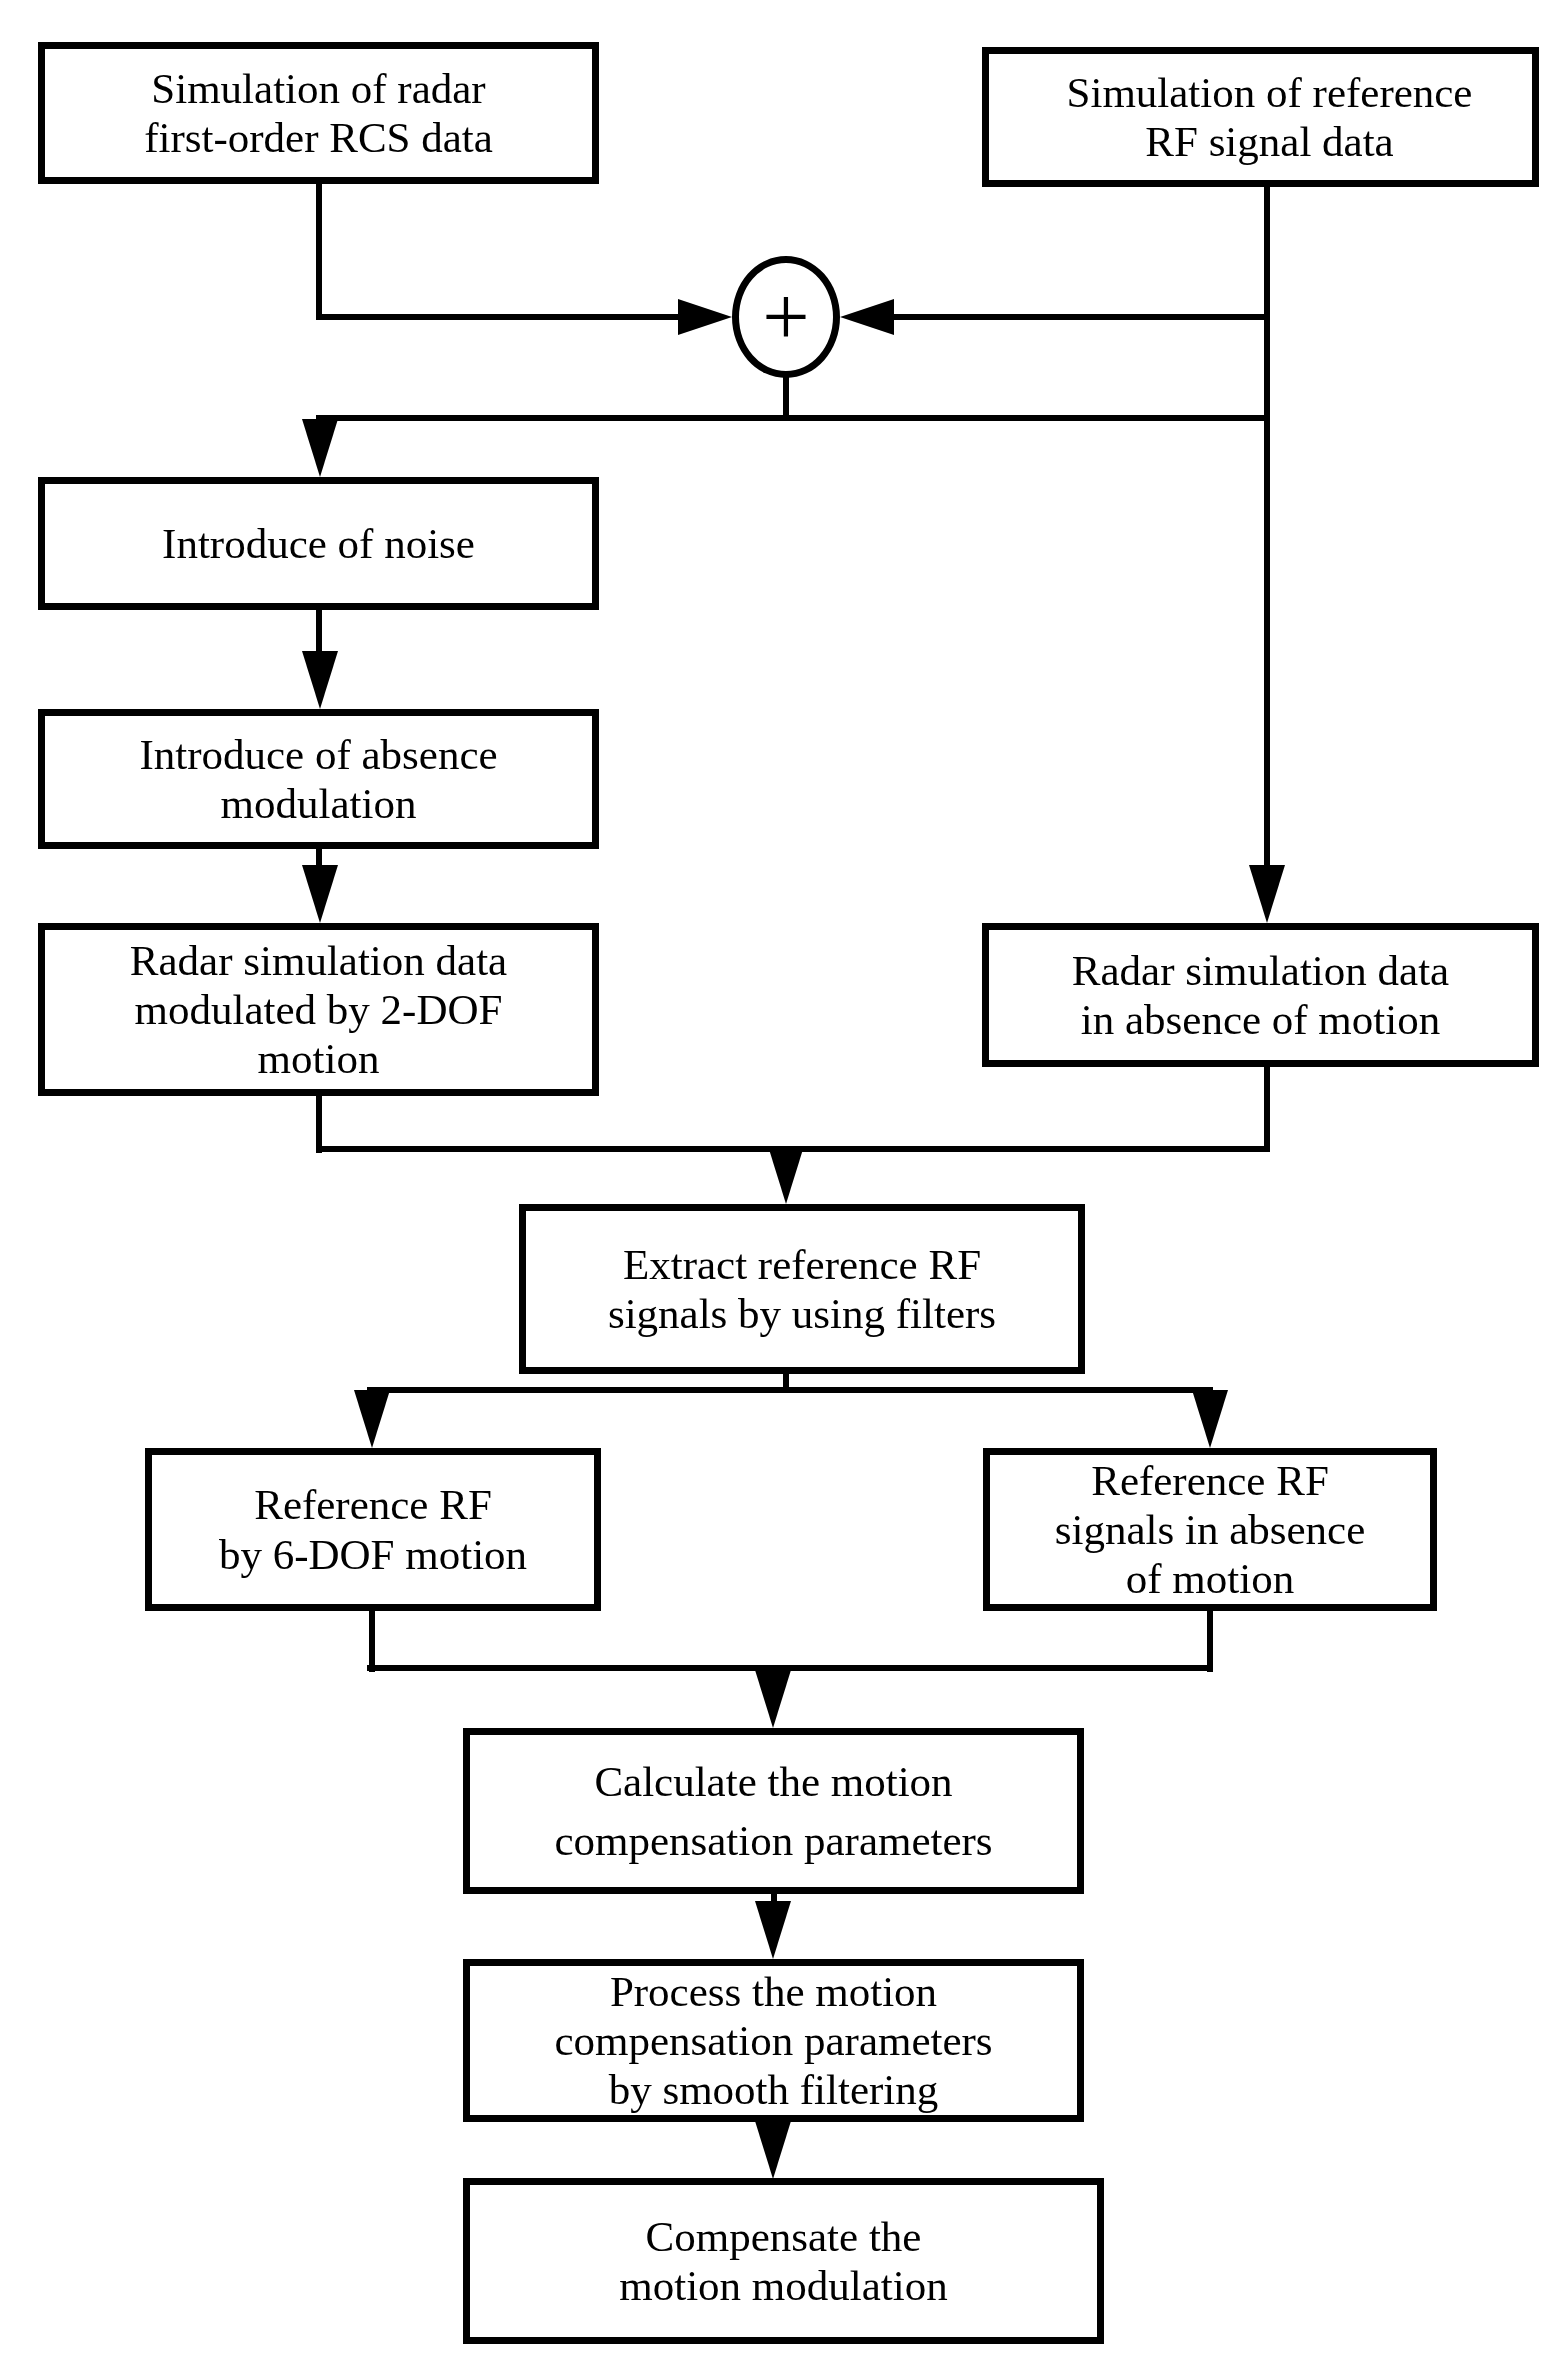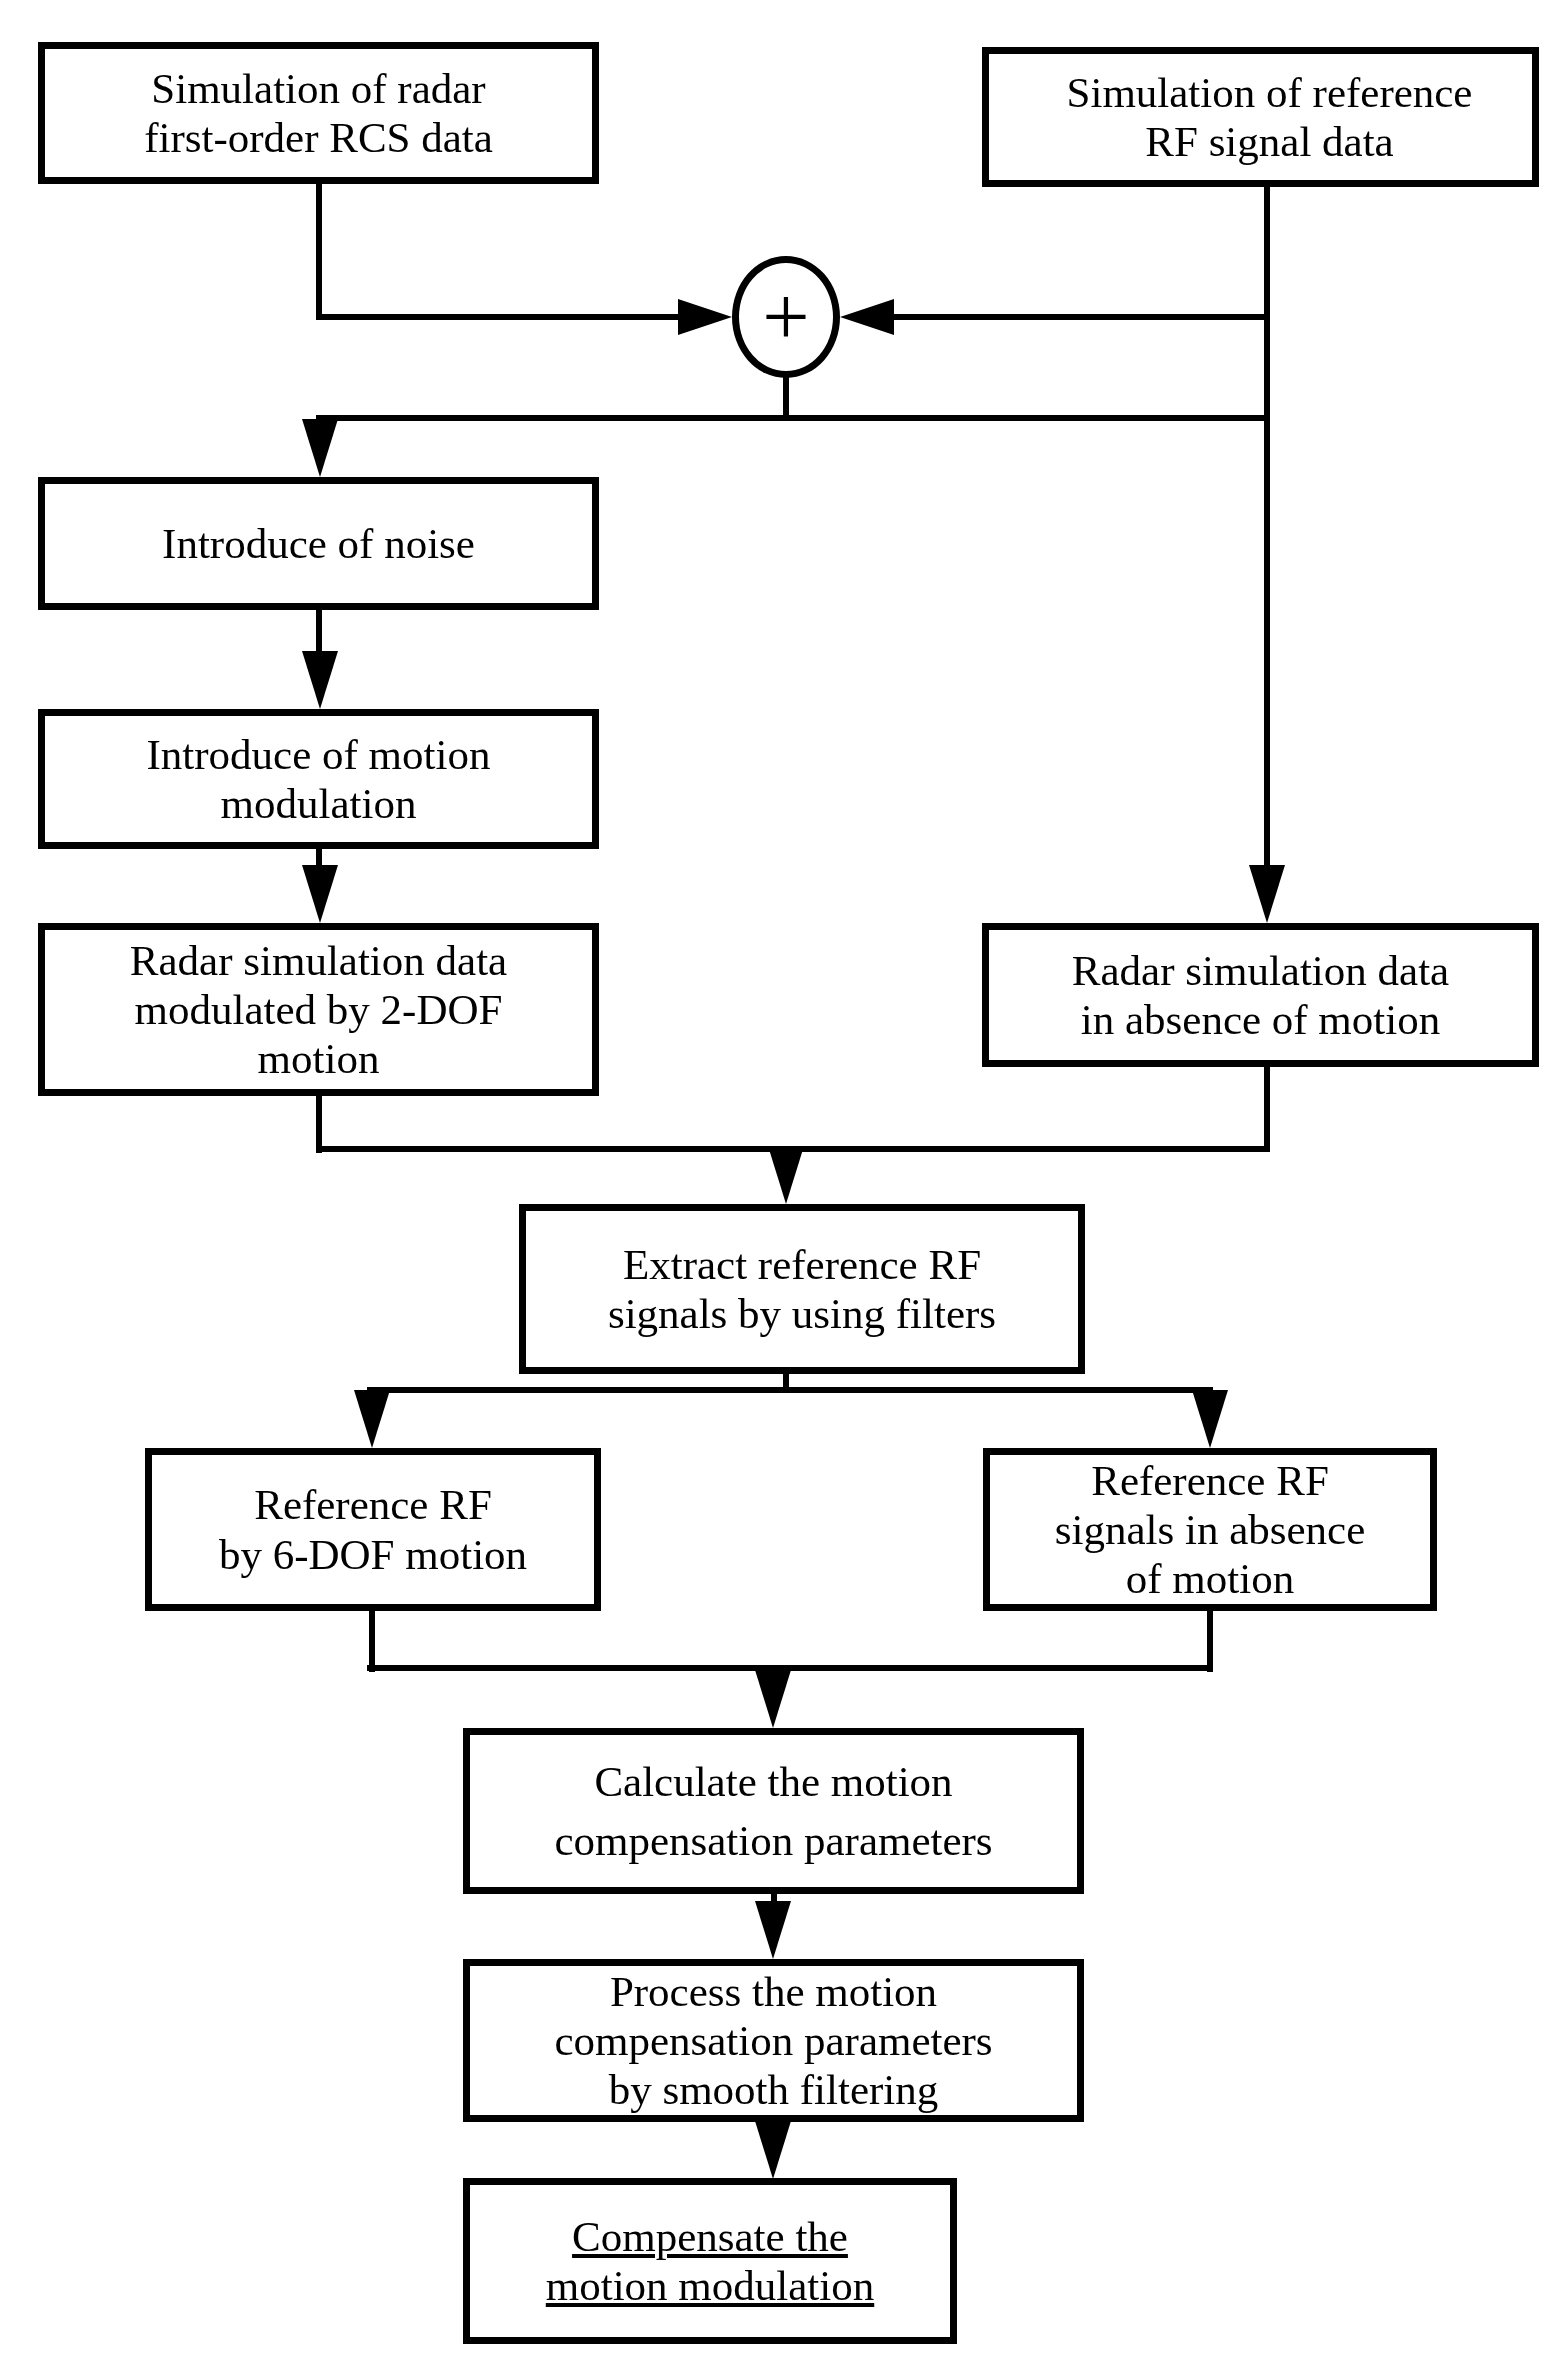--- a/index.html
+++ b/index.html
@@ -34,21 +34,21 @@
   #n-sim-ref      {left:982px;top:47px;   width:557px; height:140px;padding-left:18px;}
   #n-noise        {left:38px;  top:477px;  width:561px; height:133px;}
   #n-motion-mod   {left:38px;  top:709px; width:561px; height:140px;}
   #n-radar-mod    {left:38px;  top:923px; width:561px; height:173px;}
   #n-radar-nomo   {left:982px;top:923px; width:557px; height:144px;}
   #n-extract      {left:519px; top:1204px; width:566px; height:170px;}
   #n-ref-mod      {left:145px; top:1448px; width:456px; height:163px;}
   #n-ref-nomo     {left:983px;top:1448px; width:454px; height:163px;}
   #n-calc         {left:463px; top:1728px; width:621px; height:166px;gap:9px;}
   #n-process      {left:463px; top:1959px; width:621px; height:163px;}
-  #n-compensate   {left:463px; top:2178px; width:494px; height:166px;text-decoration:underline;}
+  #n-compensate   {left:463px; top:2178px; width:641px; height:166px;}
   #sum-junction   {left:732px;top:256px;  width:108px; height:122px;}
 </style>
 </head>
 <body>
 
 <div class="node" id="n-sim-rcs">
   <div class="ln">Simulation of radar</div>
   <div class="ln">first-order RCS data</div>
 </div>
 
@@ -59,21 +59,21 @@
 
 <div class="sum" id="sum-junction">
   <span>+</span>
 </div>
 
 <div class="node" id="n-noise">
   <div class="ln">Introduce of noise</div>
 </div>
 
 <div class="node" id="n-motion-mod">
-  <div class="ln">Introduce of motion</div>
+  <div class="ln">Introduce of absence</div>
   <div class="ln">modulation</div>
 </div>
 
 <div class="node" id="n-radar-mod">
   <div class="ln">Radar simulation data</div>
   <div class="ln">modulated by 2-DOF</div>
   <div class="ln">motion</div>
 </div>
 
 <div class="node" id="n-radar-nomo">

